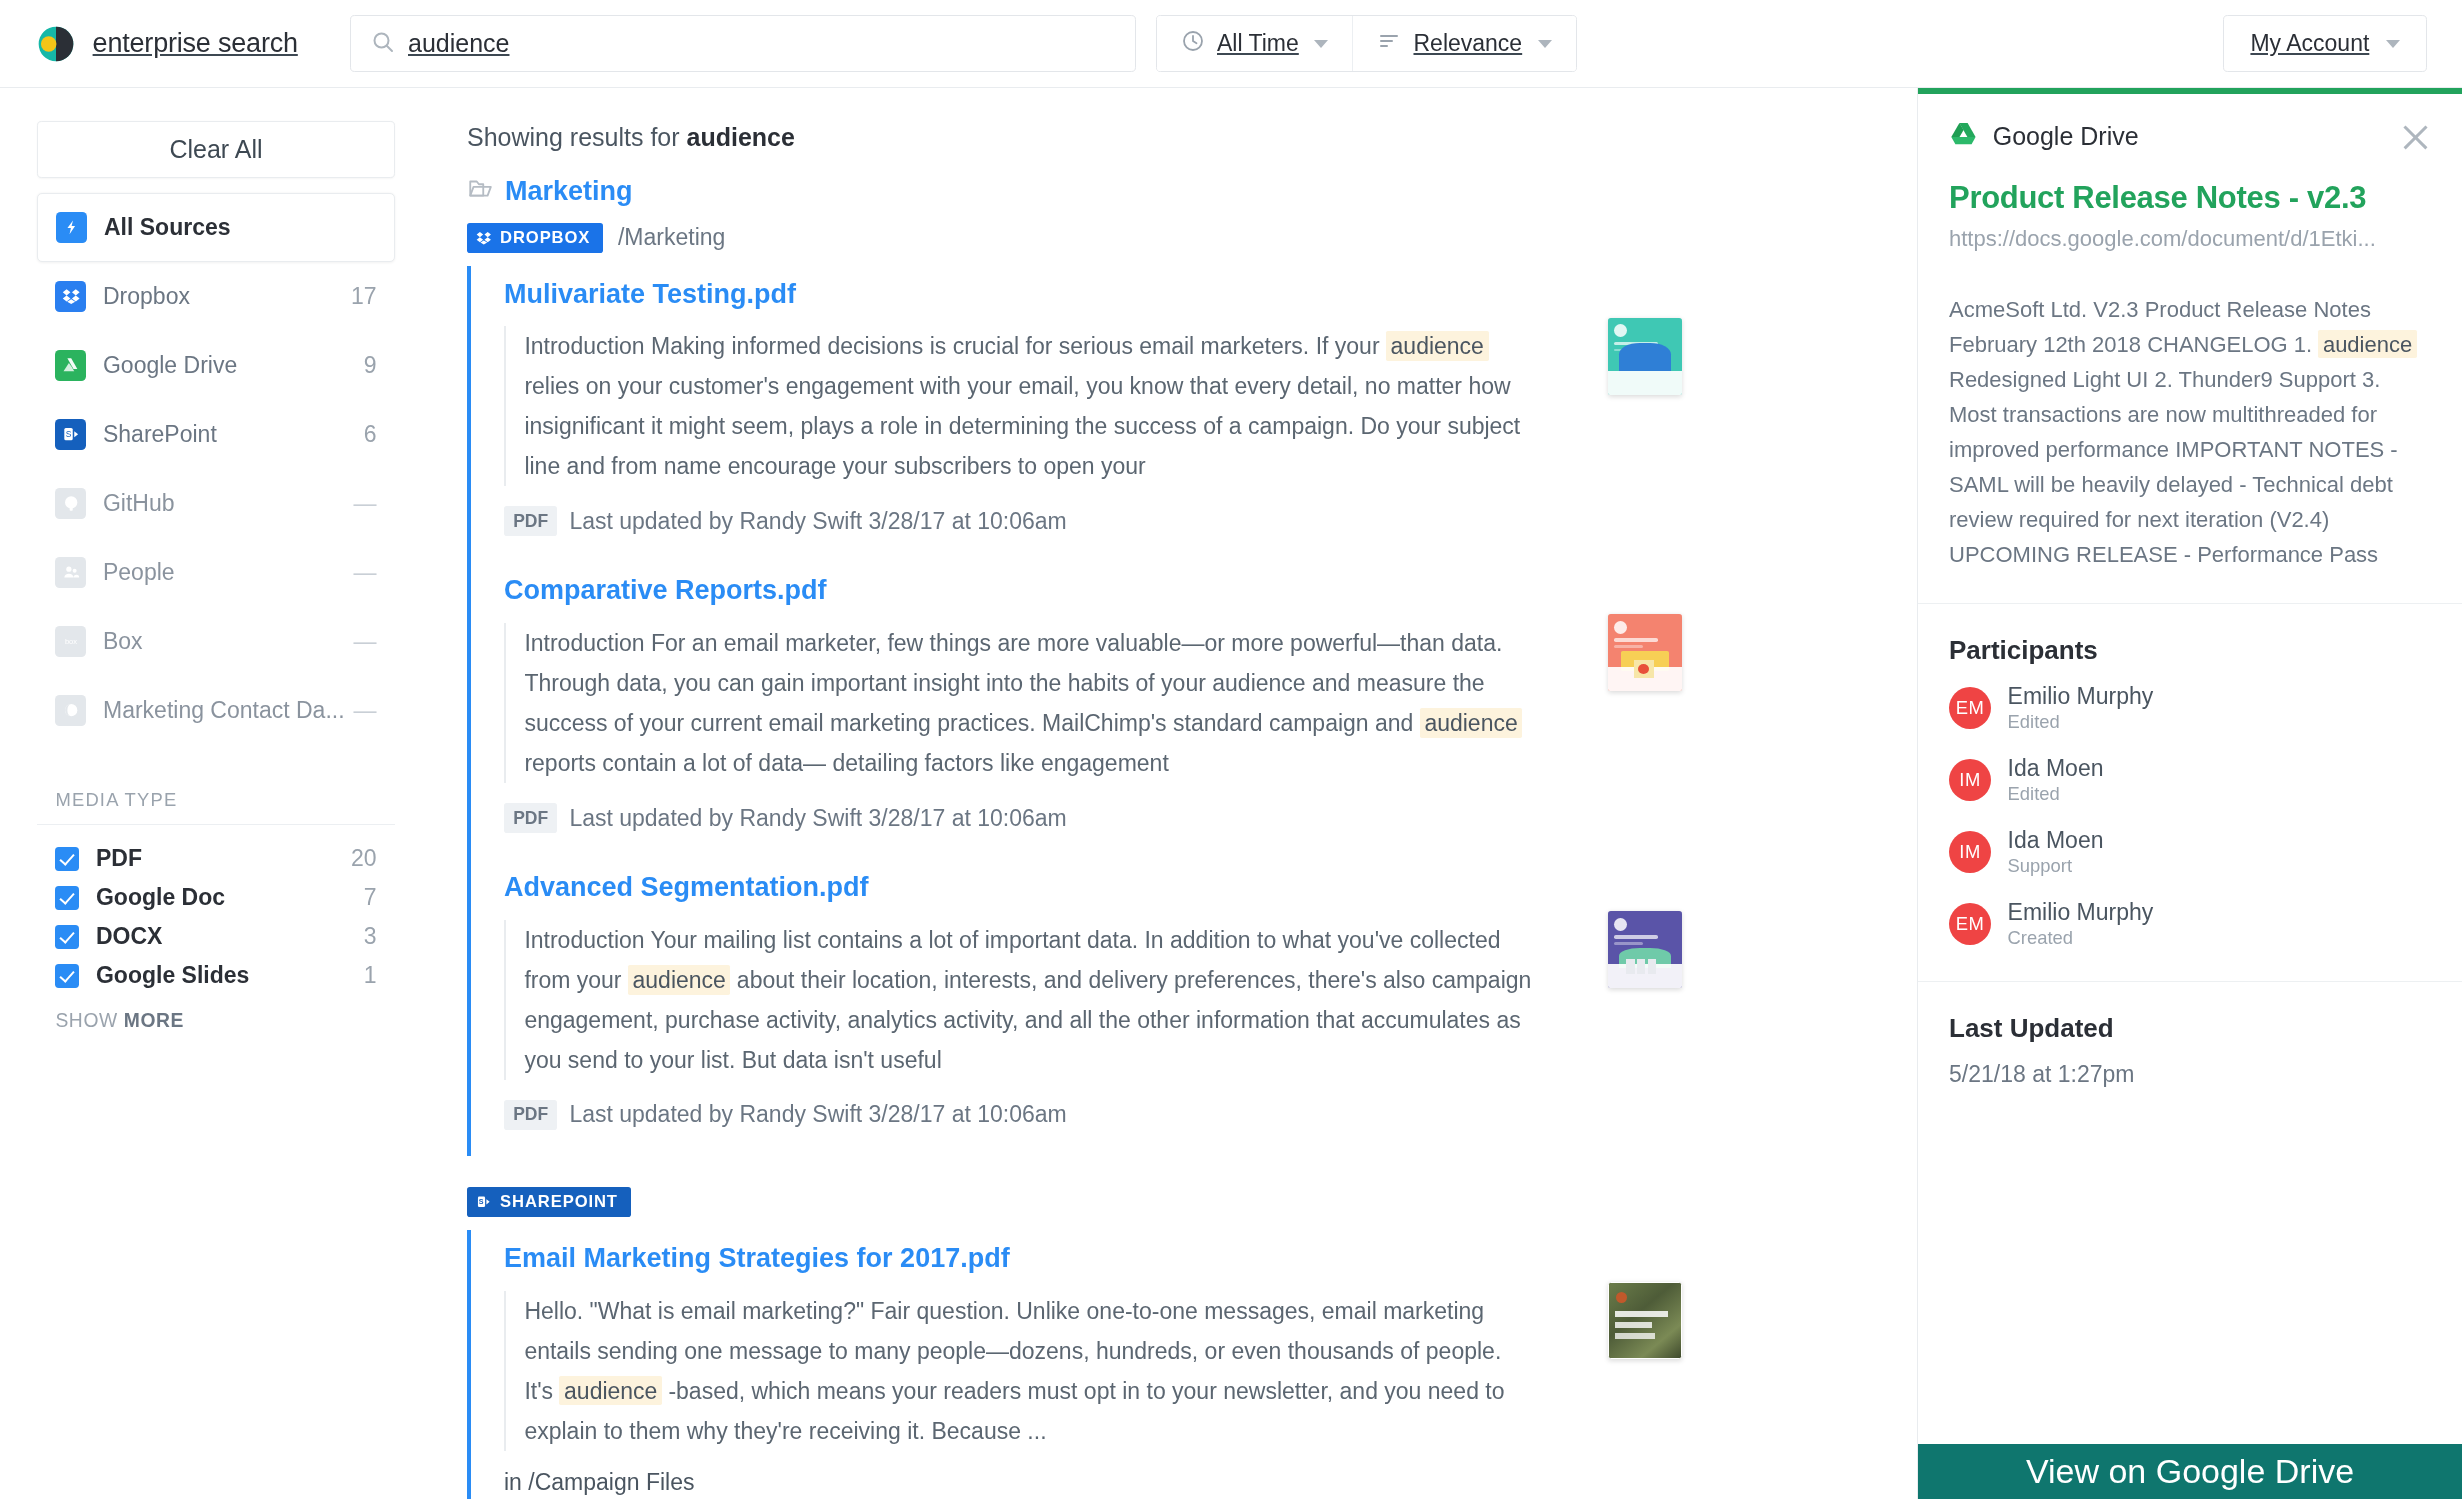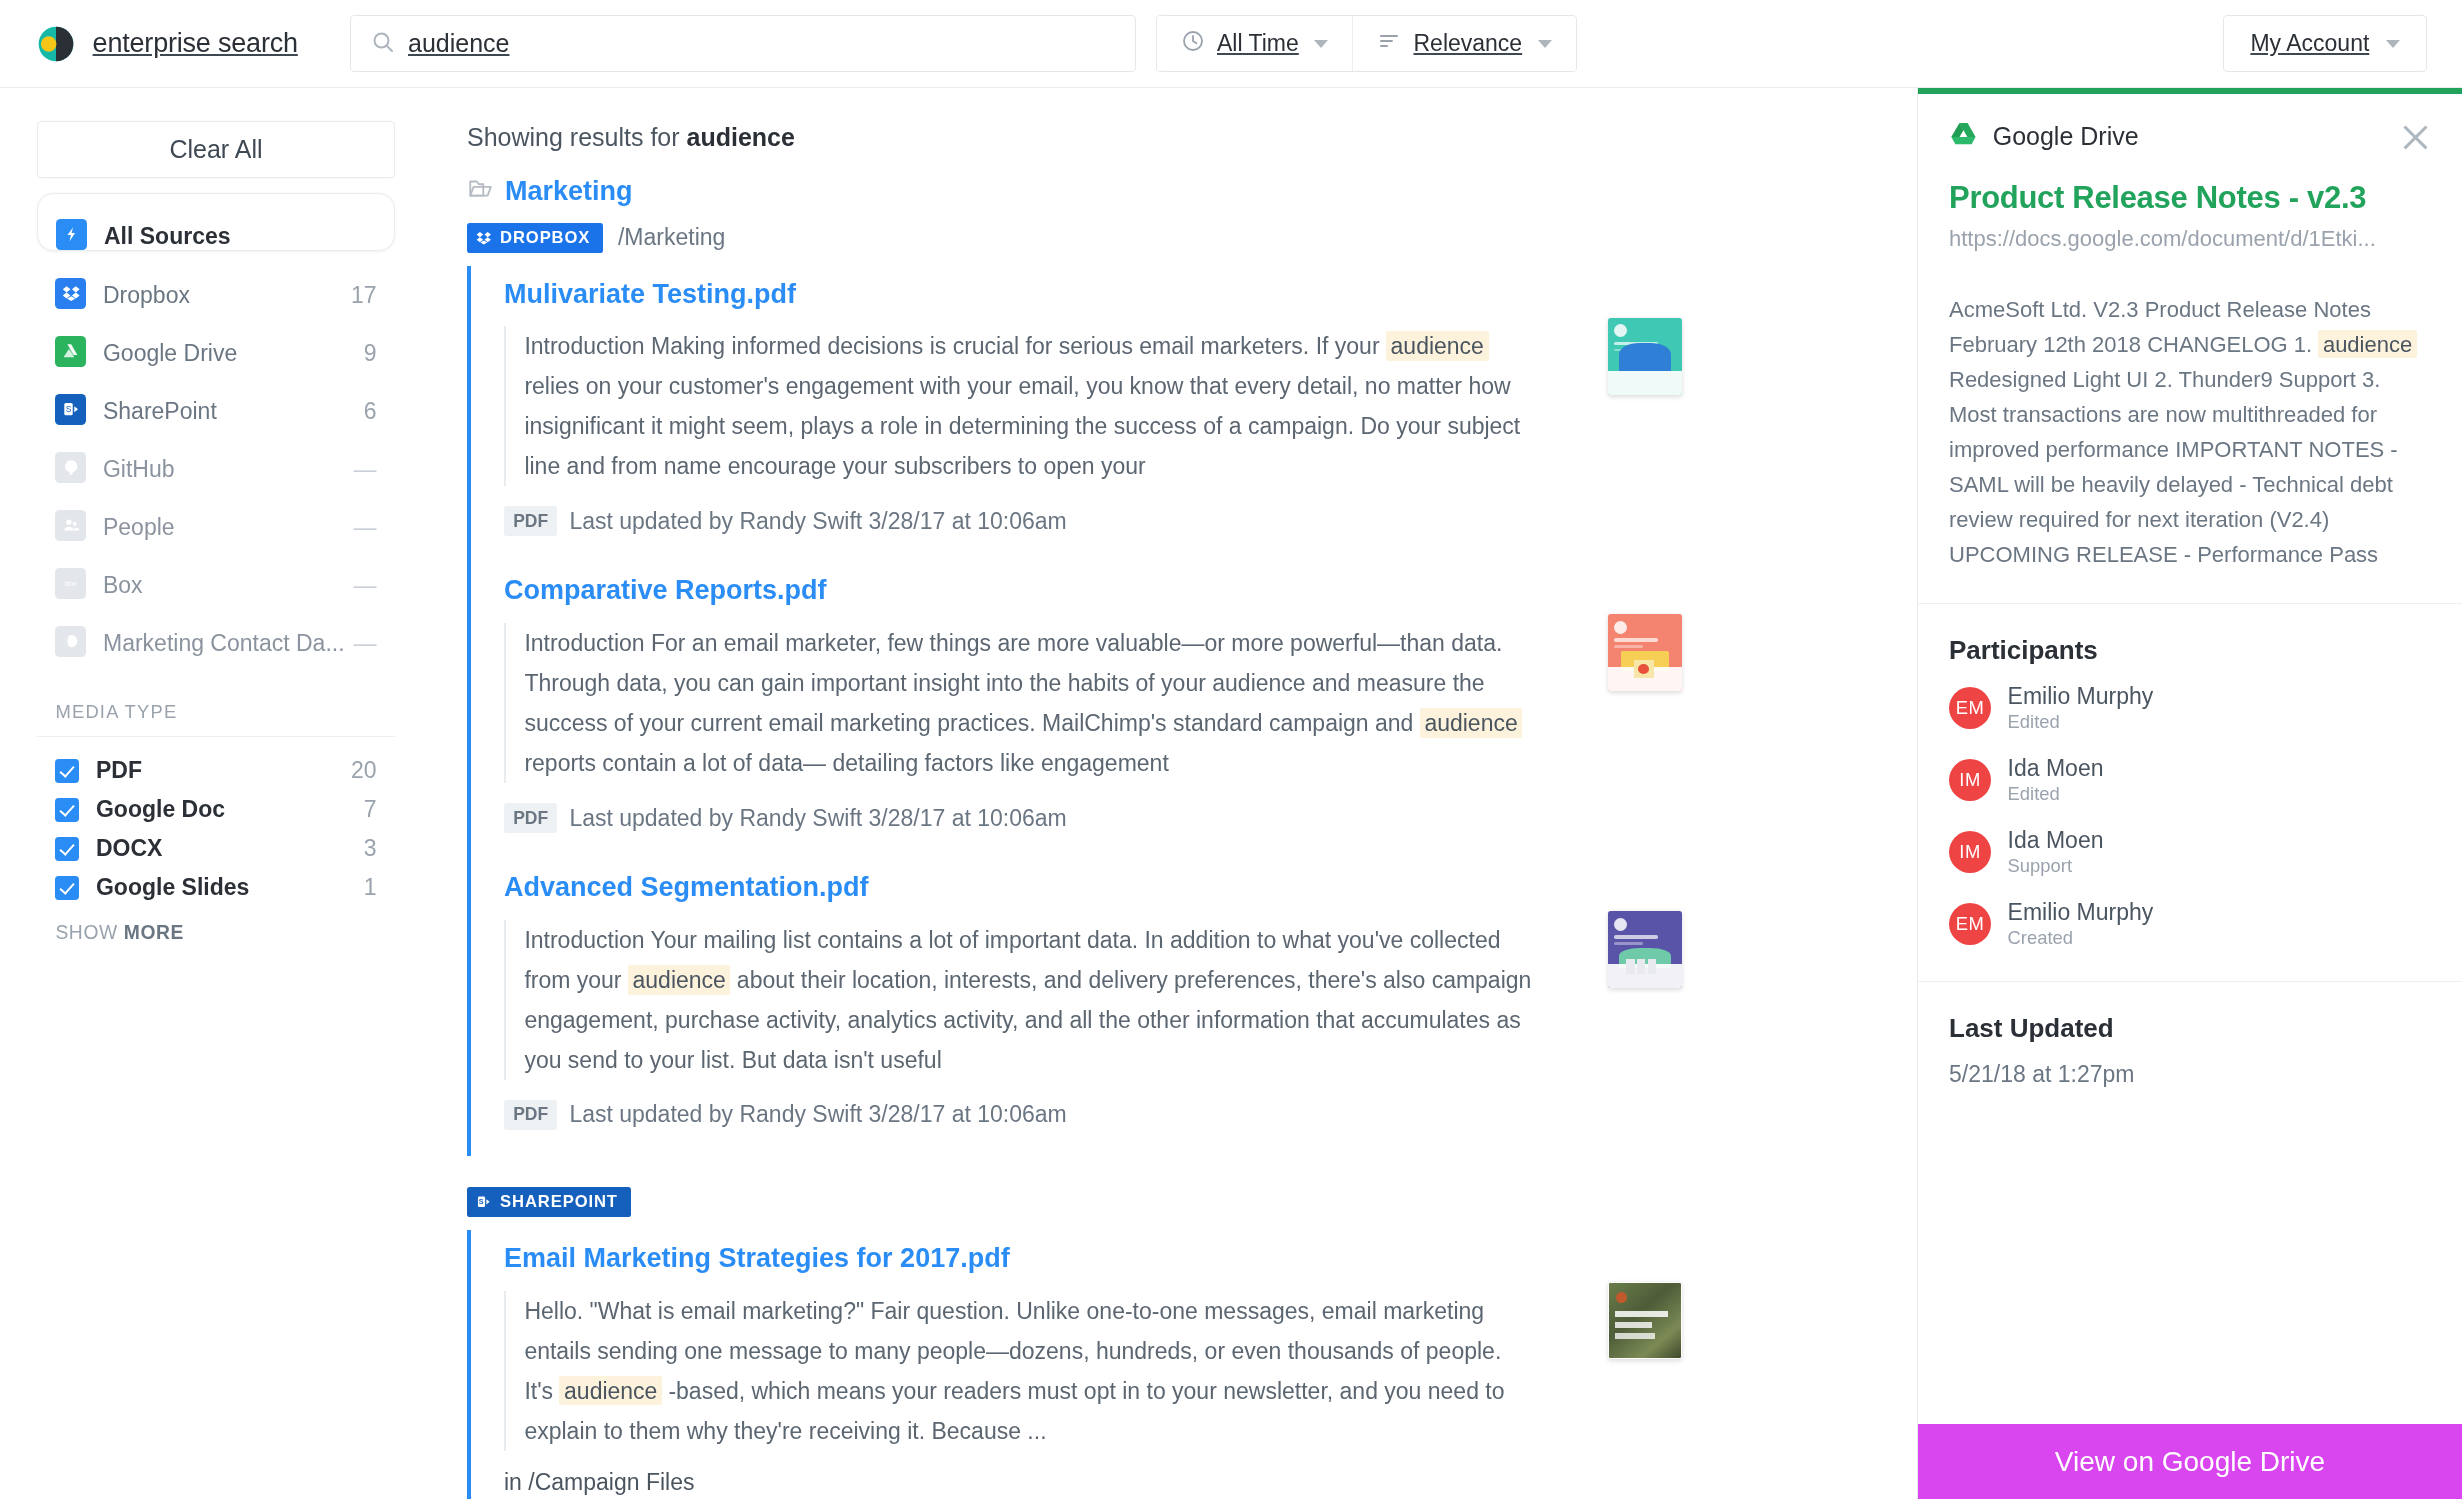--- a/index.html
+++ b/index.html
@@ -76,22 +76,22 @@
   .clear-all {
     width: 100%; height: 57px; background: #fff;
     border: 0.9px solid #e9ecef; border-radius: 4.6px;
     font-size: 25px; color: #3d4852; cursor: pointer;
     font-family: "Liberation Sans", sans-serif;
     box-shadow: 0 0.9px 1.8px rgba(0,0,0,.04);
   }
 
   .source-list { margin-top: 14.7px; }
   .source-item {
-    display: flex; align-items: flex-end; height: 58px;
-    padding: 0 18.4px; cursor: pointer; border-radius: 16px;
+    display: flex; align-items: center; height: 69px;
+    padding: 0 18.4px; cursor: pointer; border-radius: 5px;
   }
   .source-item.active {
     background: #fff; border: 0.9px solid #e9ecef;
     box-shadow: 0 0.9px 2.8px rgba(0,0,0,.06);
   }
   .src-icon {
     width: 31px; height: 31px; border-radius: 4.6px; flex: none;
     margin-right: 16.6px; position: relative;
     display: flex; align-items: center; justify-content: center;
   }
@@ -227,22 +227,22 @@
     width: 42px; height: 42px; border-radius: 50%; background: #ef4444;
     color: #fff; font-size: 18.4px; display: flex; align-items: center;
     justify-content: center; flex: none; letter-spacing: 0.5px;
   }
   .p-name { font-size: 23px; color: #4a5560; line-height: 28px; }
   .p-action { font-size: 18.4px; color: #9aa3ad; line-height: 24px; }
   .updated-val { font-size: 23px; color: #6b7683; margin-top: 15px; }
 
   .panel-spacer { flex: 1; }
   .view-btn {
-    height: 75px; background: #d946ef; color: #fff;
-    font-size: 28px; display: flex; align-items: center; justify-content: center;
+    height: 55px; background: #0f766e; color: #fff;
+    font-size: 34px; display: flex; align-items: center; justify-content: center;
     cursor: pointer; border: 0; width: 100%;
     font-family: "Liberation Sans", sans-serif;
   }
 </style>
 </head>
 <body>
 
 <div class="header">
   <div class="brand">
     <span class="brand-logo">

